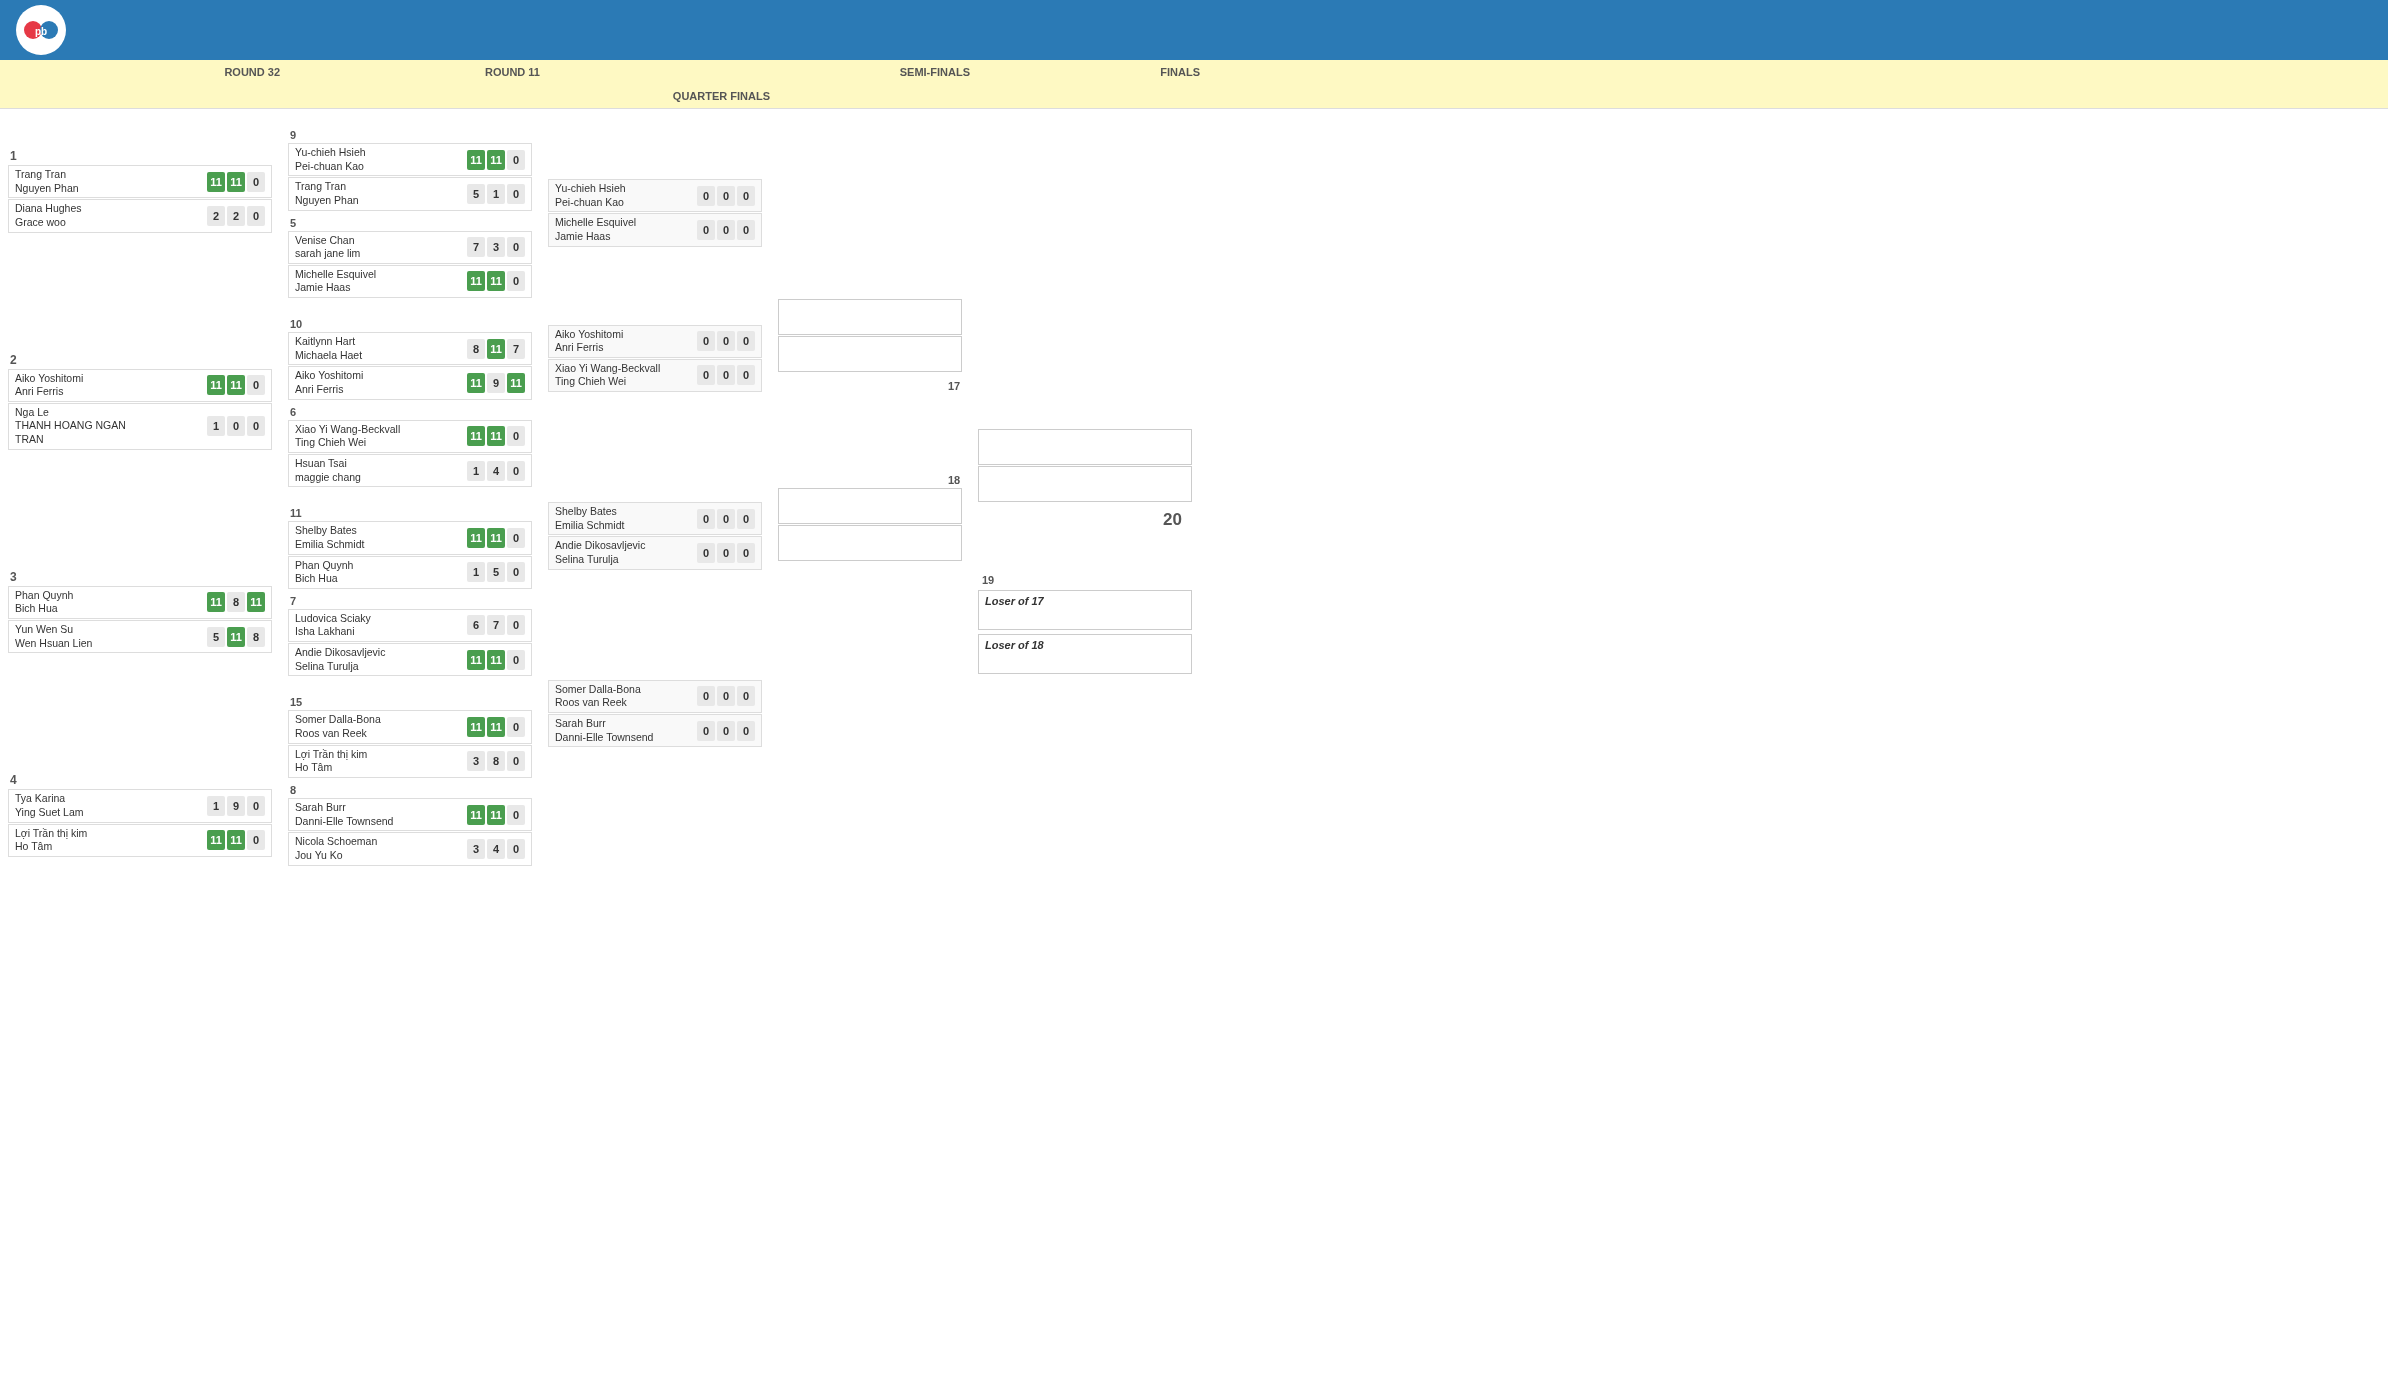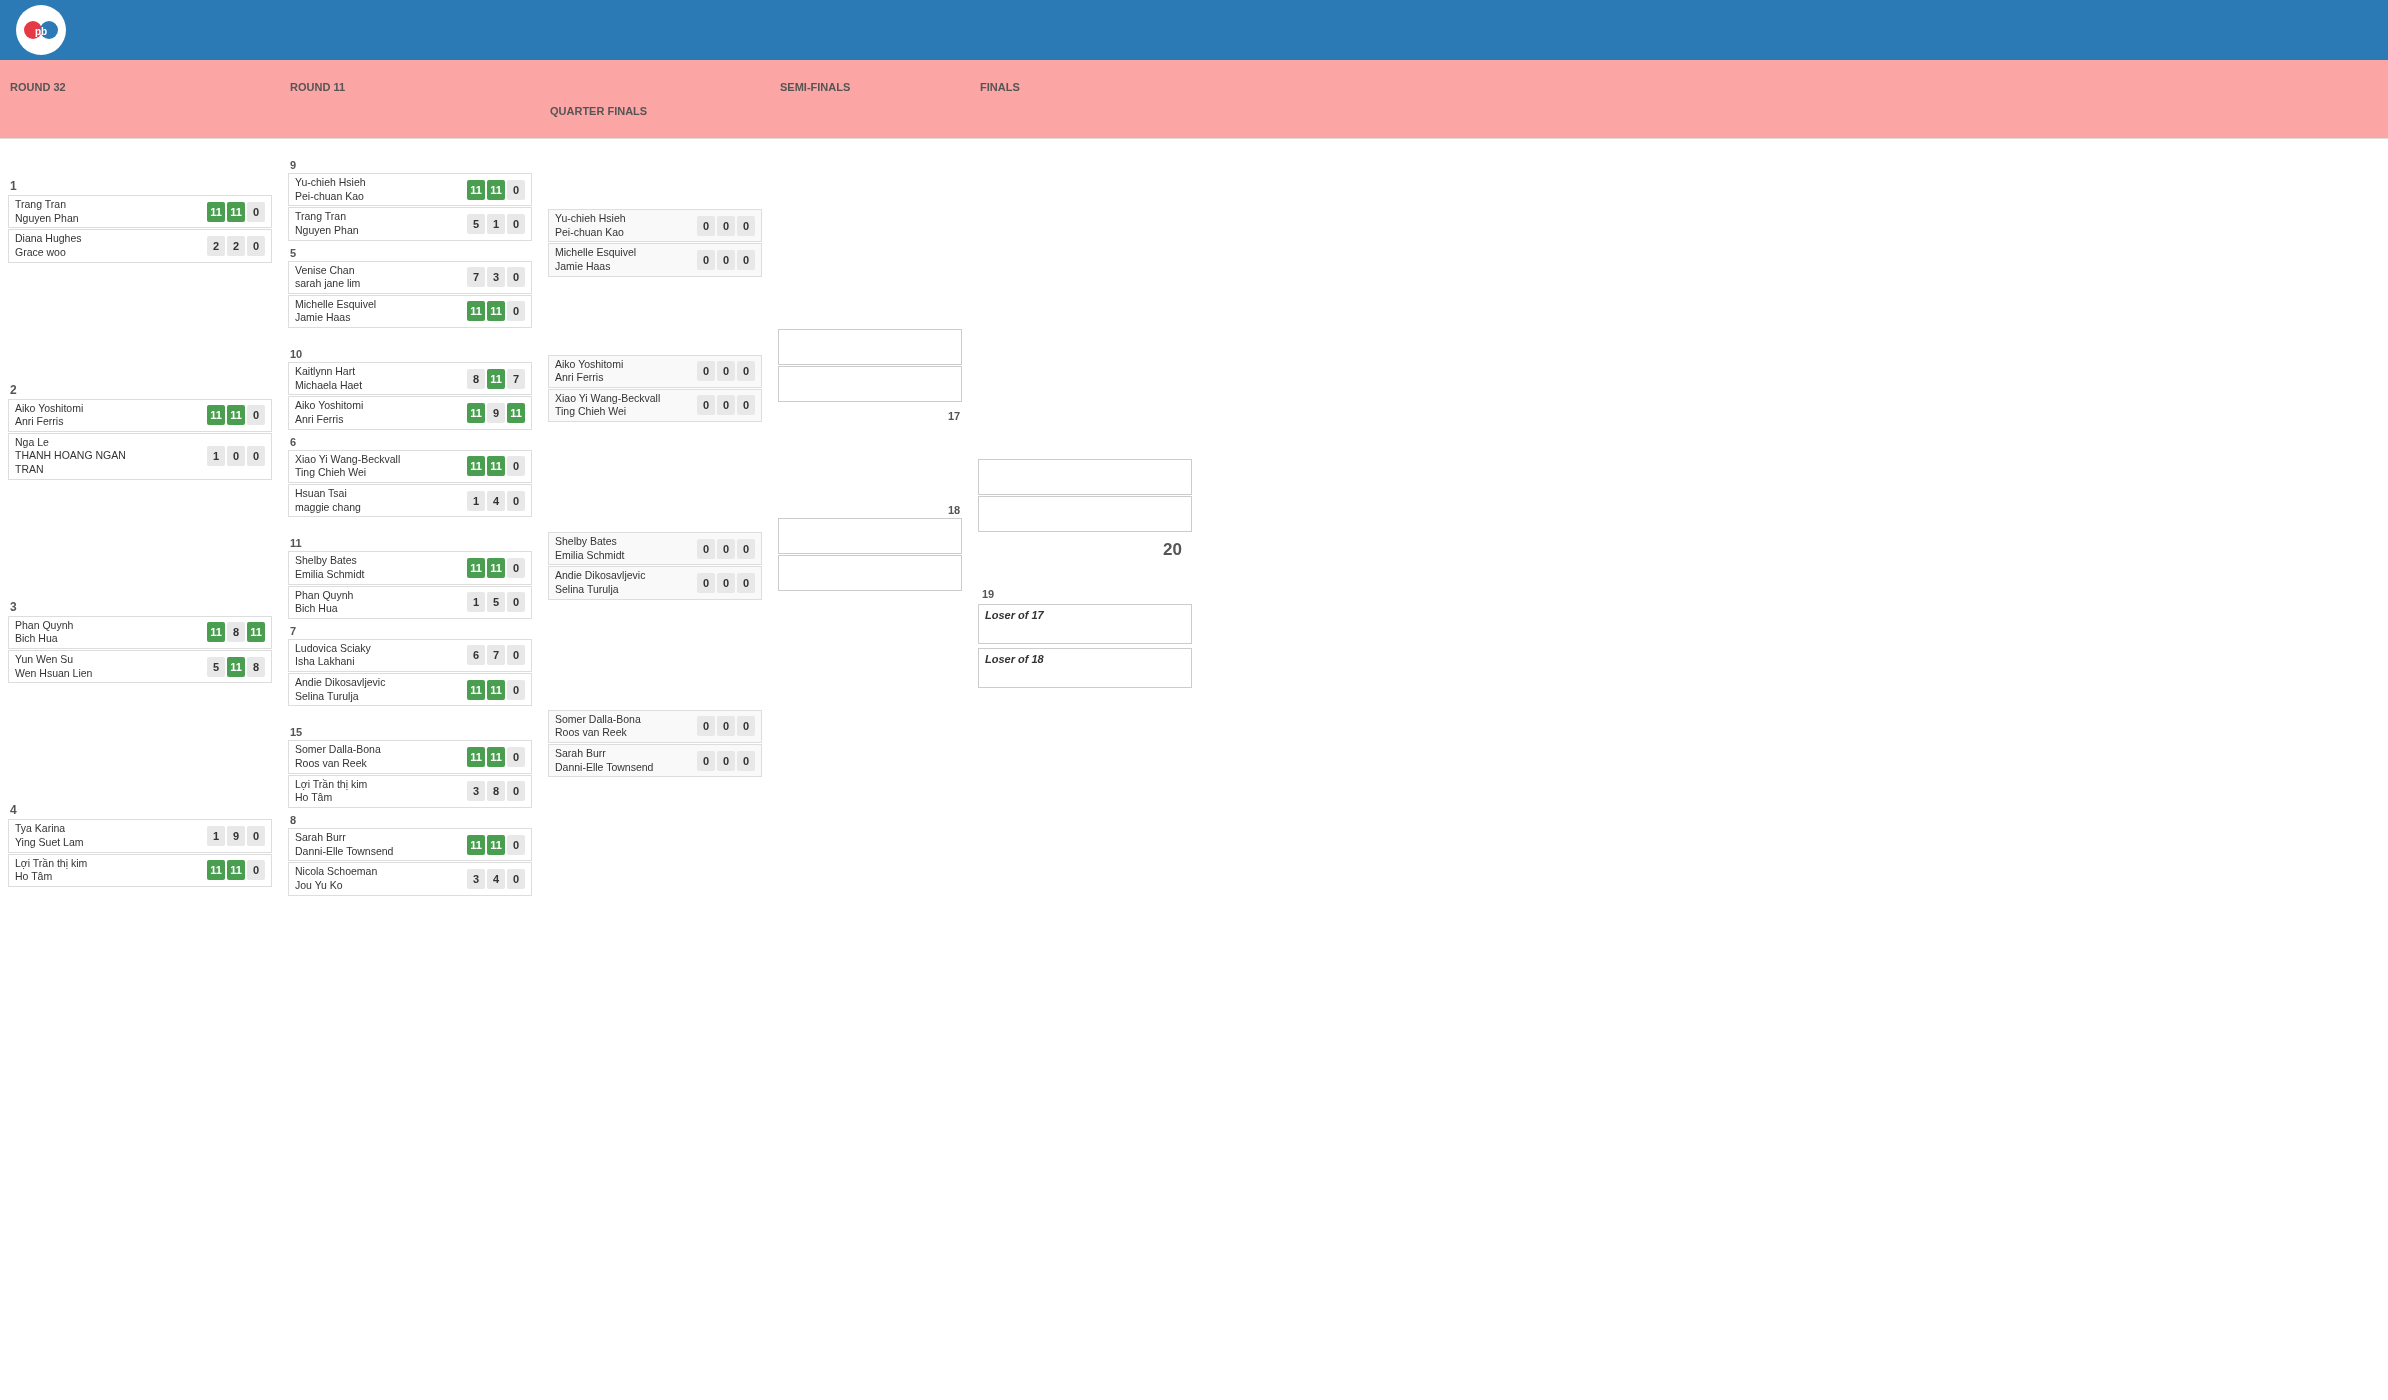--- a/index.html
+++ b/index.html
@@ -25,23 +25,24 @@
       flex-shrink: 0;
       overflow: hidden;
     }
     .header-text { color: #fff; }
     .header-title { font-size: 13px; font-weight: normal; }
     .header-subtitle { font-size: 15px; font-weight: bold; }
 
     
     .col-headers {
       display: flex;
-      background: #fca5a5;
+      background: #fef9c3;
       border-bottom: 1px solid #ddd;
-      padding: 21px 0;
+      padding: 6px 0;
+      text-align: right;
     }
     .col-header {
       font-size: 11px;
       font-weight: bold;
       color: #555;
       padding-left: 10px;
     }
 
     
     .draw-container {
@@ -583,21 +584,21 @@
   <div class="col-f">
 
     <div style="margin-top:310px;">
       <div class="bracket-group">
         <div style="border:1px solid #ccc; min-height:36px; padding:4px 6px; background:#fff; margin-bottom:1px;"></div>
         <div style="border:1px solid #ccc; min-height:36px; padding:4px 6px; background:#fff;"></div>
       </div>
       <div style="font-size:17px; color:#555; font-weight:bold; margin-top:4px; margin-left:185px;">20</div>
     </div>
 
-    <div style="margin-top:28px;">
+    <div style="margin-top:44px;">
       <div style="font-size:11px; color:#555; font-weight:bold; margin-bottom:4px; margin-left:4px;">19</div>
       <div class="bracket-group">
         <div class="finals-box">
           <span class="italic-text">Loser of 17</span>
         </div>
         <div class="finals-box">
           <span class="italic-text">Loser of 18</span>
         </div>
       </div>
     </div>

